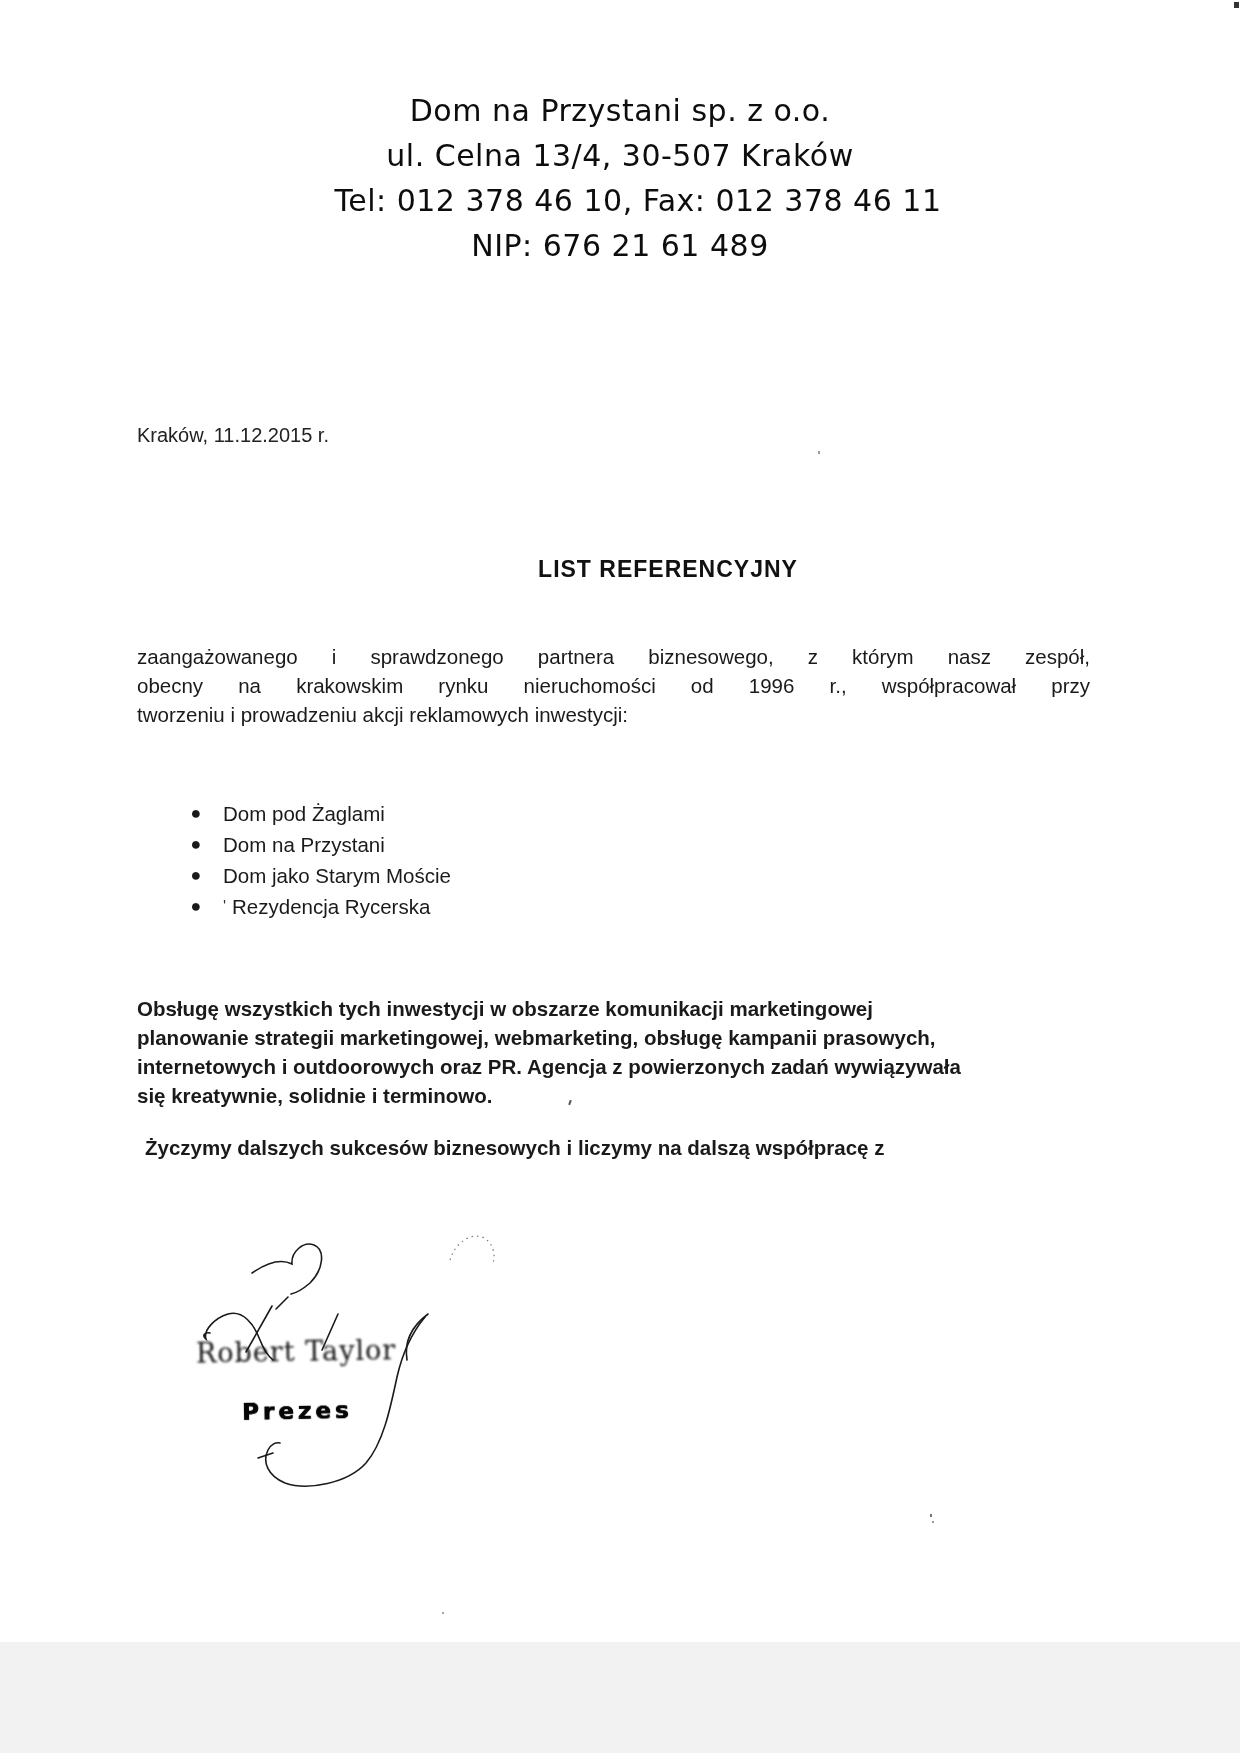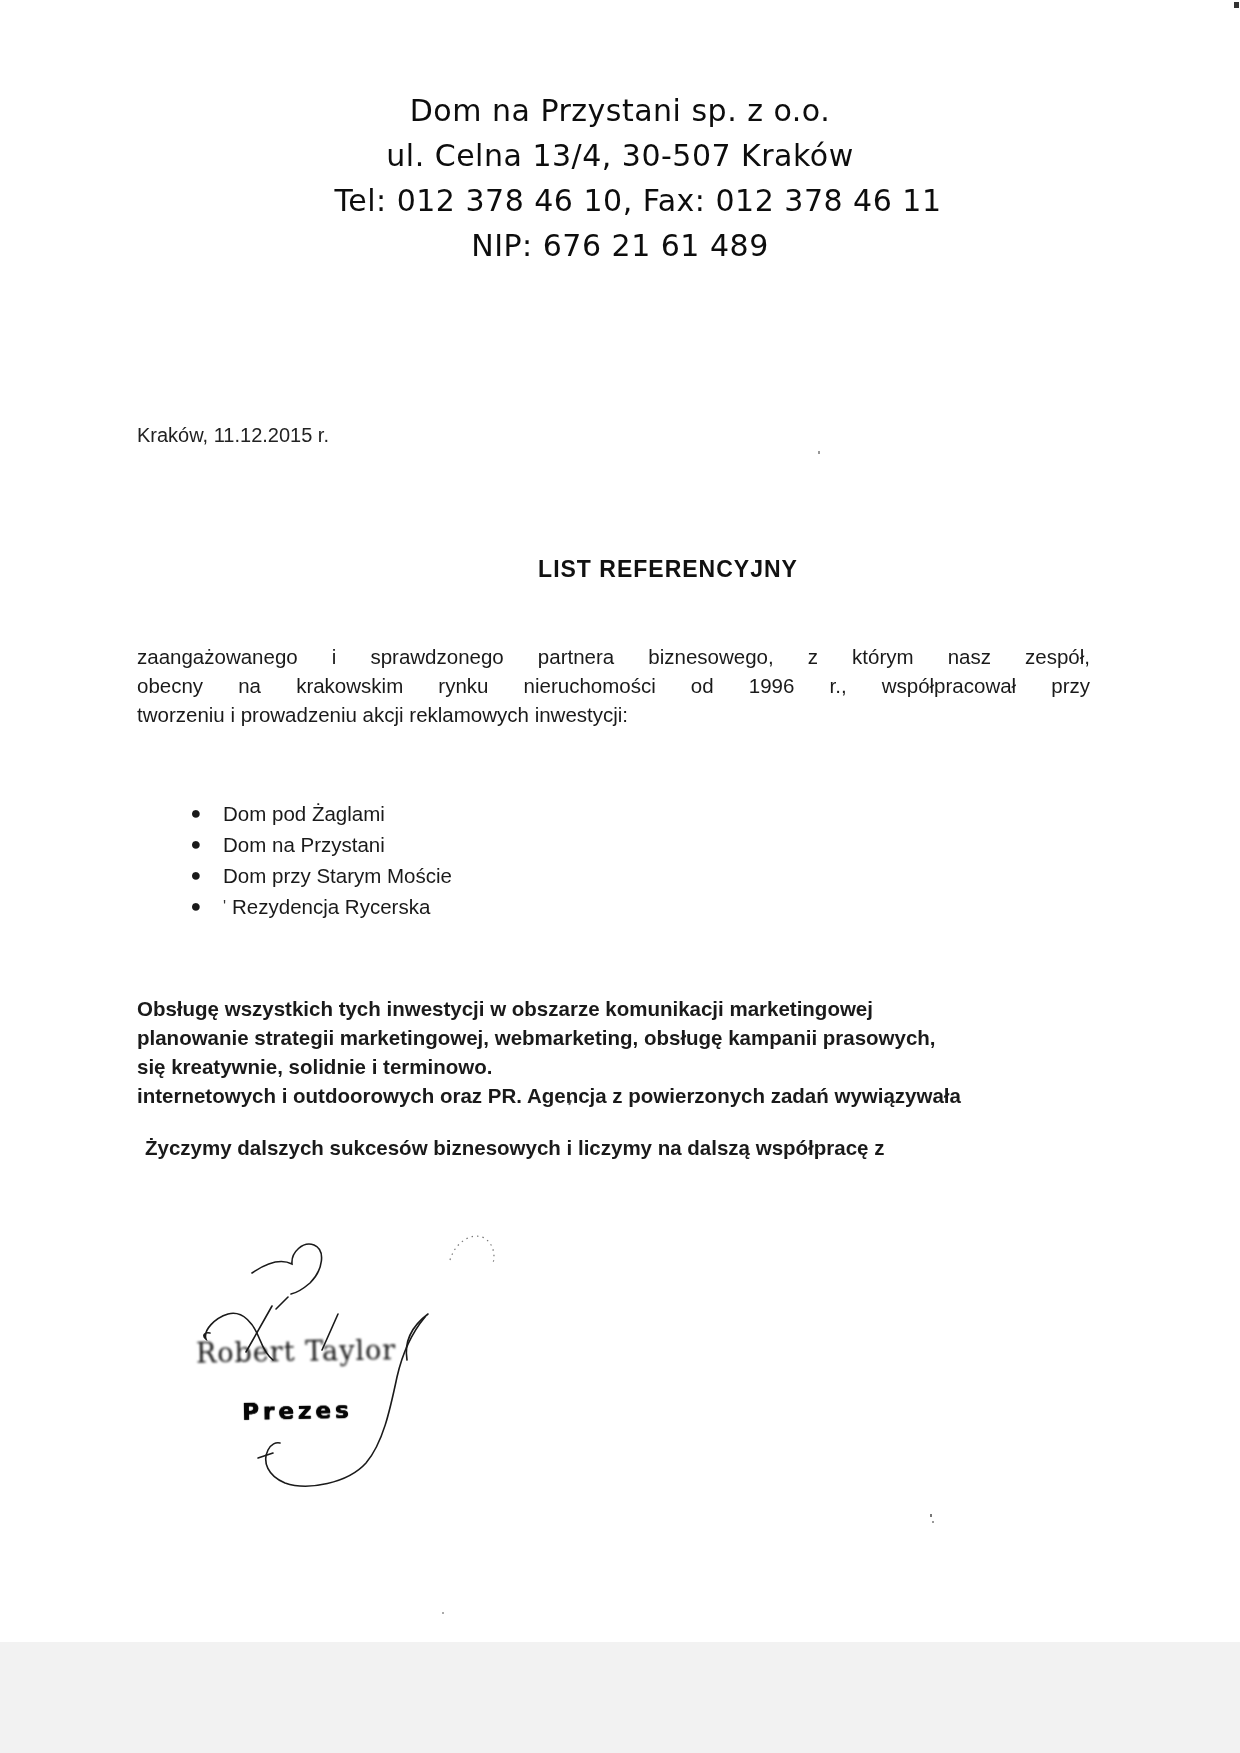--- a/index.html
+++ b/index.html
@@ -90,34 +90,34 @@
     <div class="li-row">
       <span class="li-bullet">●</span>
       <span>Dom pod Żaglami</span>
     </div>
     <div class="li-row">
       <span class="li-bullet">●</span>
       <span>Dom na Przystani</span>
     </div>
     <div class="li-row">
       <span class="li-bullet">●</span>
-      <span>Dom przy Starym Moście</span>
+      <span>Dom jako Starym Moście</span>
     </div>
     <div class="li-row">
       <span class="li-bullet">●</span>
       <span class="li-prefix">'</span>
       <span>Rezydencja Rycerska</span>
     </div>
   </div>
 
   <div class="bodyblock" style="top:994px;">
     <div class="line">Obsługę wszystkich tych inwestycji w obszarze komunikacji marketingowej</div>
     <div class="line">planowanie strategii marketingowej, webmarketing, obsługę kampanii prasowych,</div>
+    <div class="line">internetowych i outdoorowych oraz PR. Agencja z powierzonych zadań wywiązywała</div>
     <div class="line">się kreatywnie, solidnie i terminowo.</div>
-    <div class="line">internetowych i outdoorowych oraz PR. Agencja z powierzonych zadań wywiązywała</div>
   </div>
 
   <div class="bodyblock" style="top:1133px;margin-left:8px;">
     <div class="line">Życzymy dalszych sukcesów biznesowych i liczymy na dalszą współpracę z</div>
   </div>
 
   <div>
     <svg class="sig-svg" width="380" height="300" viewBox="0 0 380 300">
       <g fill="none" stroke="#1a1a1a" stroke-width="1.6" stroke-linecap="round">
 

